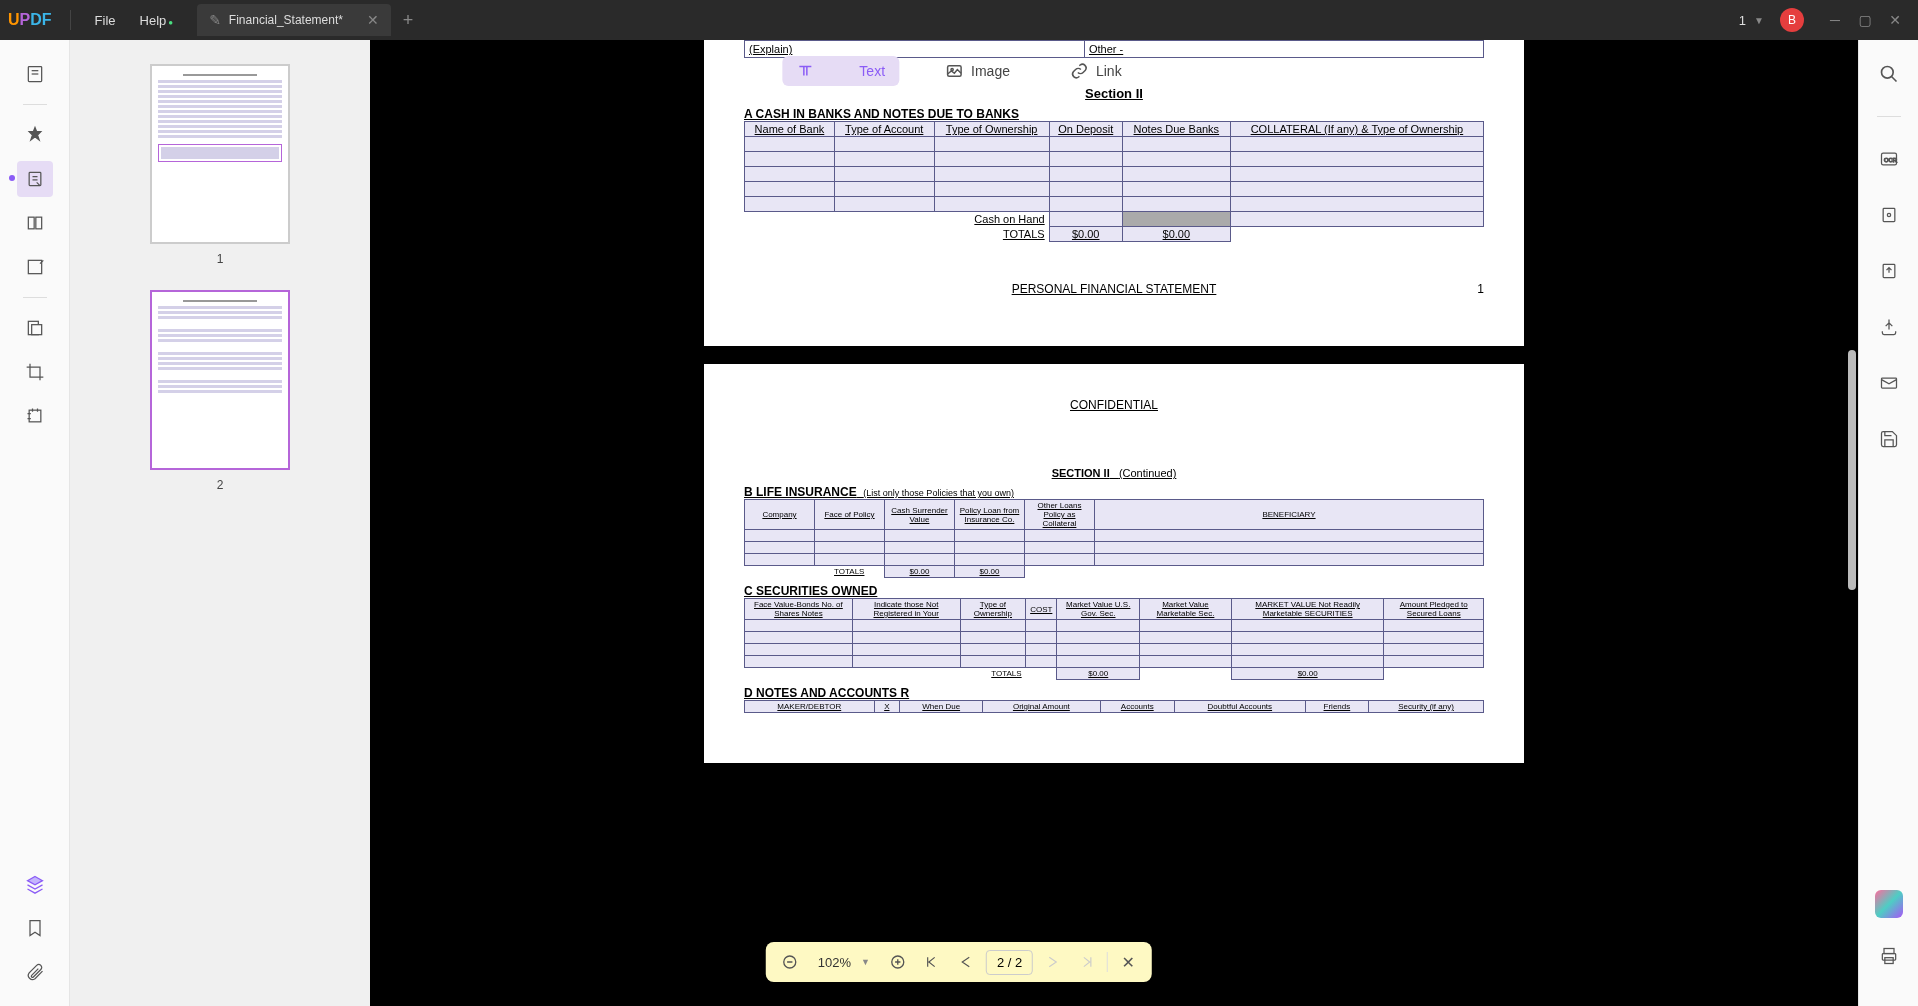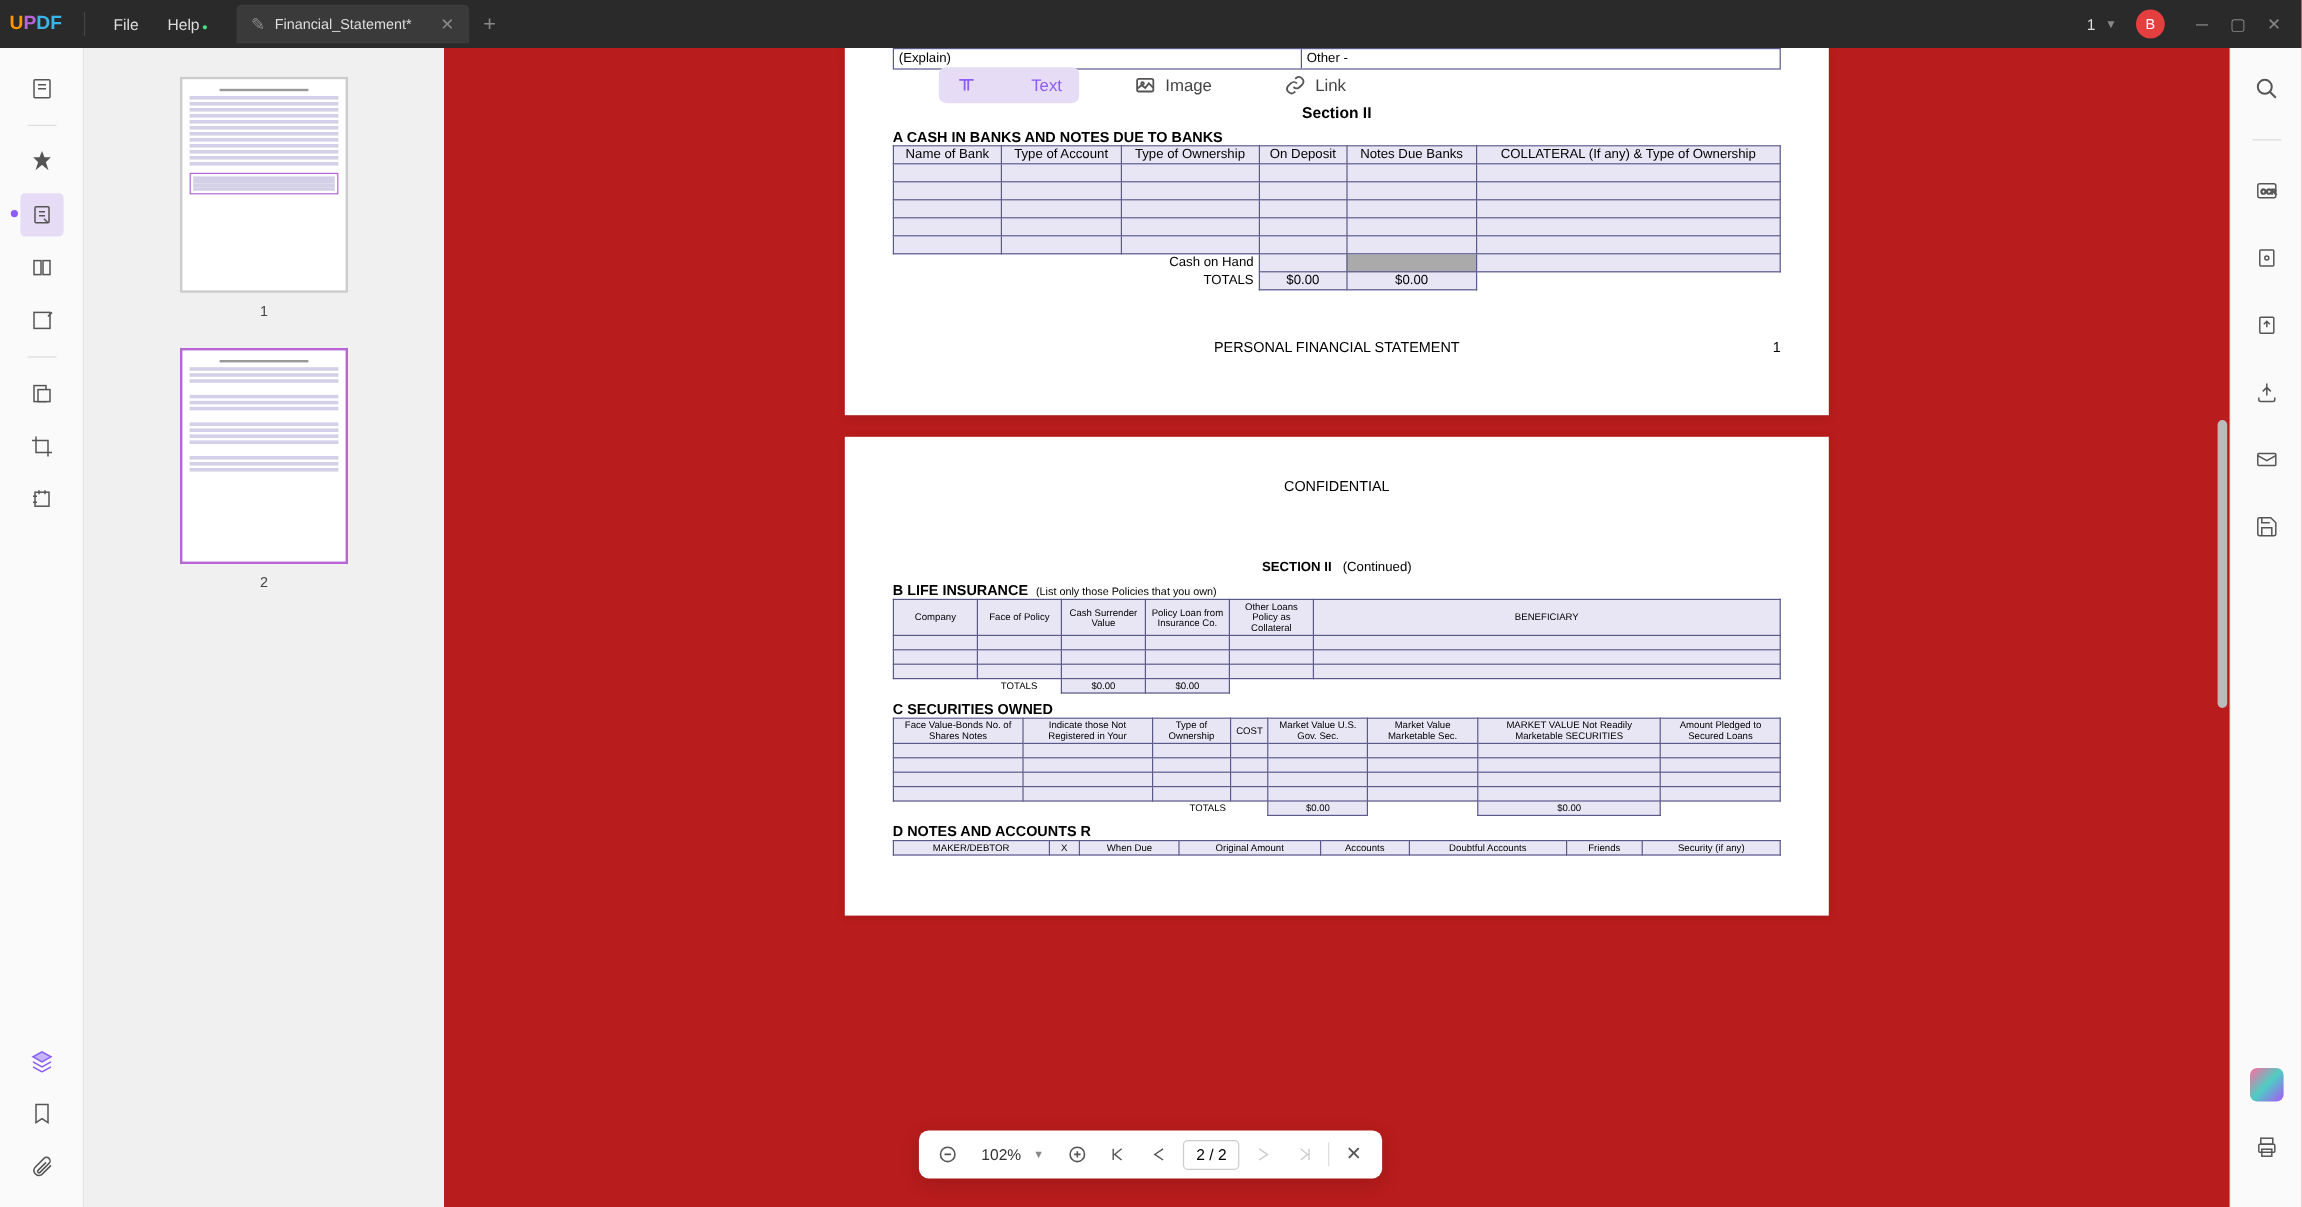--- a/index.html
+++ b/index.html
@@ -33,21 +33,21 @@
 .left-tools-bottom { margin-top: auto; padding-bottom: 16px; display: flex; flex-direction: column; gap: 8px; align-items: center; }
 
 .thumbnails { width: 300px; background: #f0f0f0; padding: 24px 0; display: flex; flex-direction: column; align-items: center; gap: 24px; overflow-y: auto; }
 .thumb-wrap { display: flex; flex-direction: column; align-items: center; gap: 8px; }
 .thumb { width: 140px; height: 180px; background: #fff; border: 2px solid #b565d9; padding: 6px; font-size: 3px; display: flex; flex-direction: column; gap: 2px; cursor: pointer; }
 .thumb.inactive { border-color: #ccc; }
 .thumb-row { height: 3px; background: #d4d0e8; }
 .thumb-head { height: 2px; background: #999; width: 60%; margin: 2px auto; }
 .thumb-num { font-size: 12px; color: #444; }
 
-.doc-area { flex: 1; background: #b91c1c; overflow-y: auto; position: relative; padding: 0 20px; }
+.doc-area { flex: 1; background: #000000; overflow-y: auto; position: relative; padding: 0 20px; text-decoration: underline; }
 .page { background: #fff; width: 820px; margin: 0 auto 18px; box-shadow: 0 2px 8px rgba(0,0,0,0.1); padding: 4px 40px 50px; position: relative; }
 .page.first { padding-top: 0; }
 
 .toolbar-top { position: fixed; top: 48px; left: 50%; transform: translateX(-50%); display: flex; gap: 32px; background: transparent; padding: 8px; z-index: 10; }
 .tb-btn { display: flex; align-items: center; gap: 8px; padding: 6px 14px; border-radius: 6px; cursor: pointer; font-size: 14px; color: #444; }
 .tb-btn.active { background: #e6dcf5; color: #8b5cf6; gap: 45px; }
 .tb-icon { width: 18px; height: 18px; }
 
 .right-tools { width: 60px; background: #fafafa; display: flex; flex-direction: column; align-items: center; padding-top: 16px; gap: 20px; border-left: 1px solid #e5e5e5; }
 
@@ -70,21 +70,21 @@
 
 .pfs-line { text-align: center; font-size: 12px; margin-top: 40px; position: relative; }
 .pfs-page-num { position: absolute; right: 0; font-size: 12px; }
 
 .conf { text-align: center; font-size: 12px; margin-top: 30px; }
 .sec2-line { text-align: center; font-size: 11px; margin-top: 55px; }
 .sec2-bold { font-weight: bold; }
 
 table.small th, table.small td { font-size: 8px; height: 12px; }
 
-.bottom-toolbar { position: fixed; bottom: 24px; left: 50%; transform: translateX(-50%); background: #ffffff; border-radius: 8px; box-shadow: 0 4px 16px rgba(0,0,0,0.15); display: flex; align-items: center; padding: 6px 10px; gap: 6px; z-index: 20; }
+.bottom-toolbar { position: fixed; bottom: 24px; left: 50%; transform: translateX(-50%); background: #fef9c3; border-radius: 8px; box-shadow: 0 4px 16px rgba(0,0,0,0.15); display: flex; align-items: center; padding: 6px 10px; gap: 6px; z-index: 20; }
 .bt-btn { width: 28px; height: 28px; display: flex; align-items: center; justify-content: center; cursor: pointer; color: #555; border-radius: 4px; }
 .zoom-select { display: flex; align-items: center; gap: 4px; padding: 4px 8px; font-size: 13px; color: #333; }
 .page-box { border: 1px solid #ccc; border-radius: 4px; padding: 4px 10px; font-size: 13px; }
 .bt-sep { width: 1px; height: 20px; background: #ddd; }
 .disabled { color: #ccc; }
 
 .scrollbar-fake { position: absolute; right: 2px; top: 310px; width: 8px; height: 240px; background: #bbb; border-radius: 4px; }
 
 .ai-icon { width: 28px; height: 28px; border-radius: 6px; background: linear-gradient(135deg, #ff6b9d, #4ecdc4, #a855f7); margin-top: auto; }
 </style>

